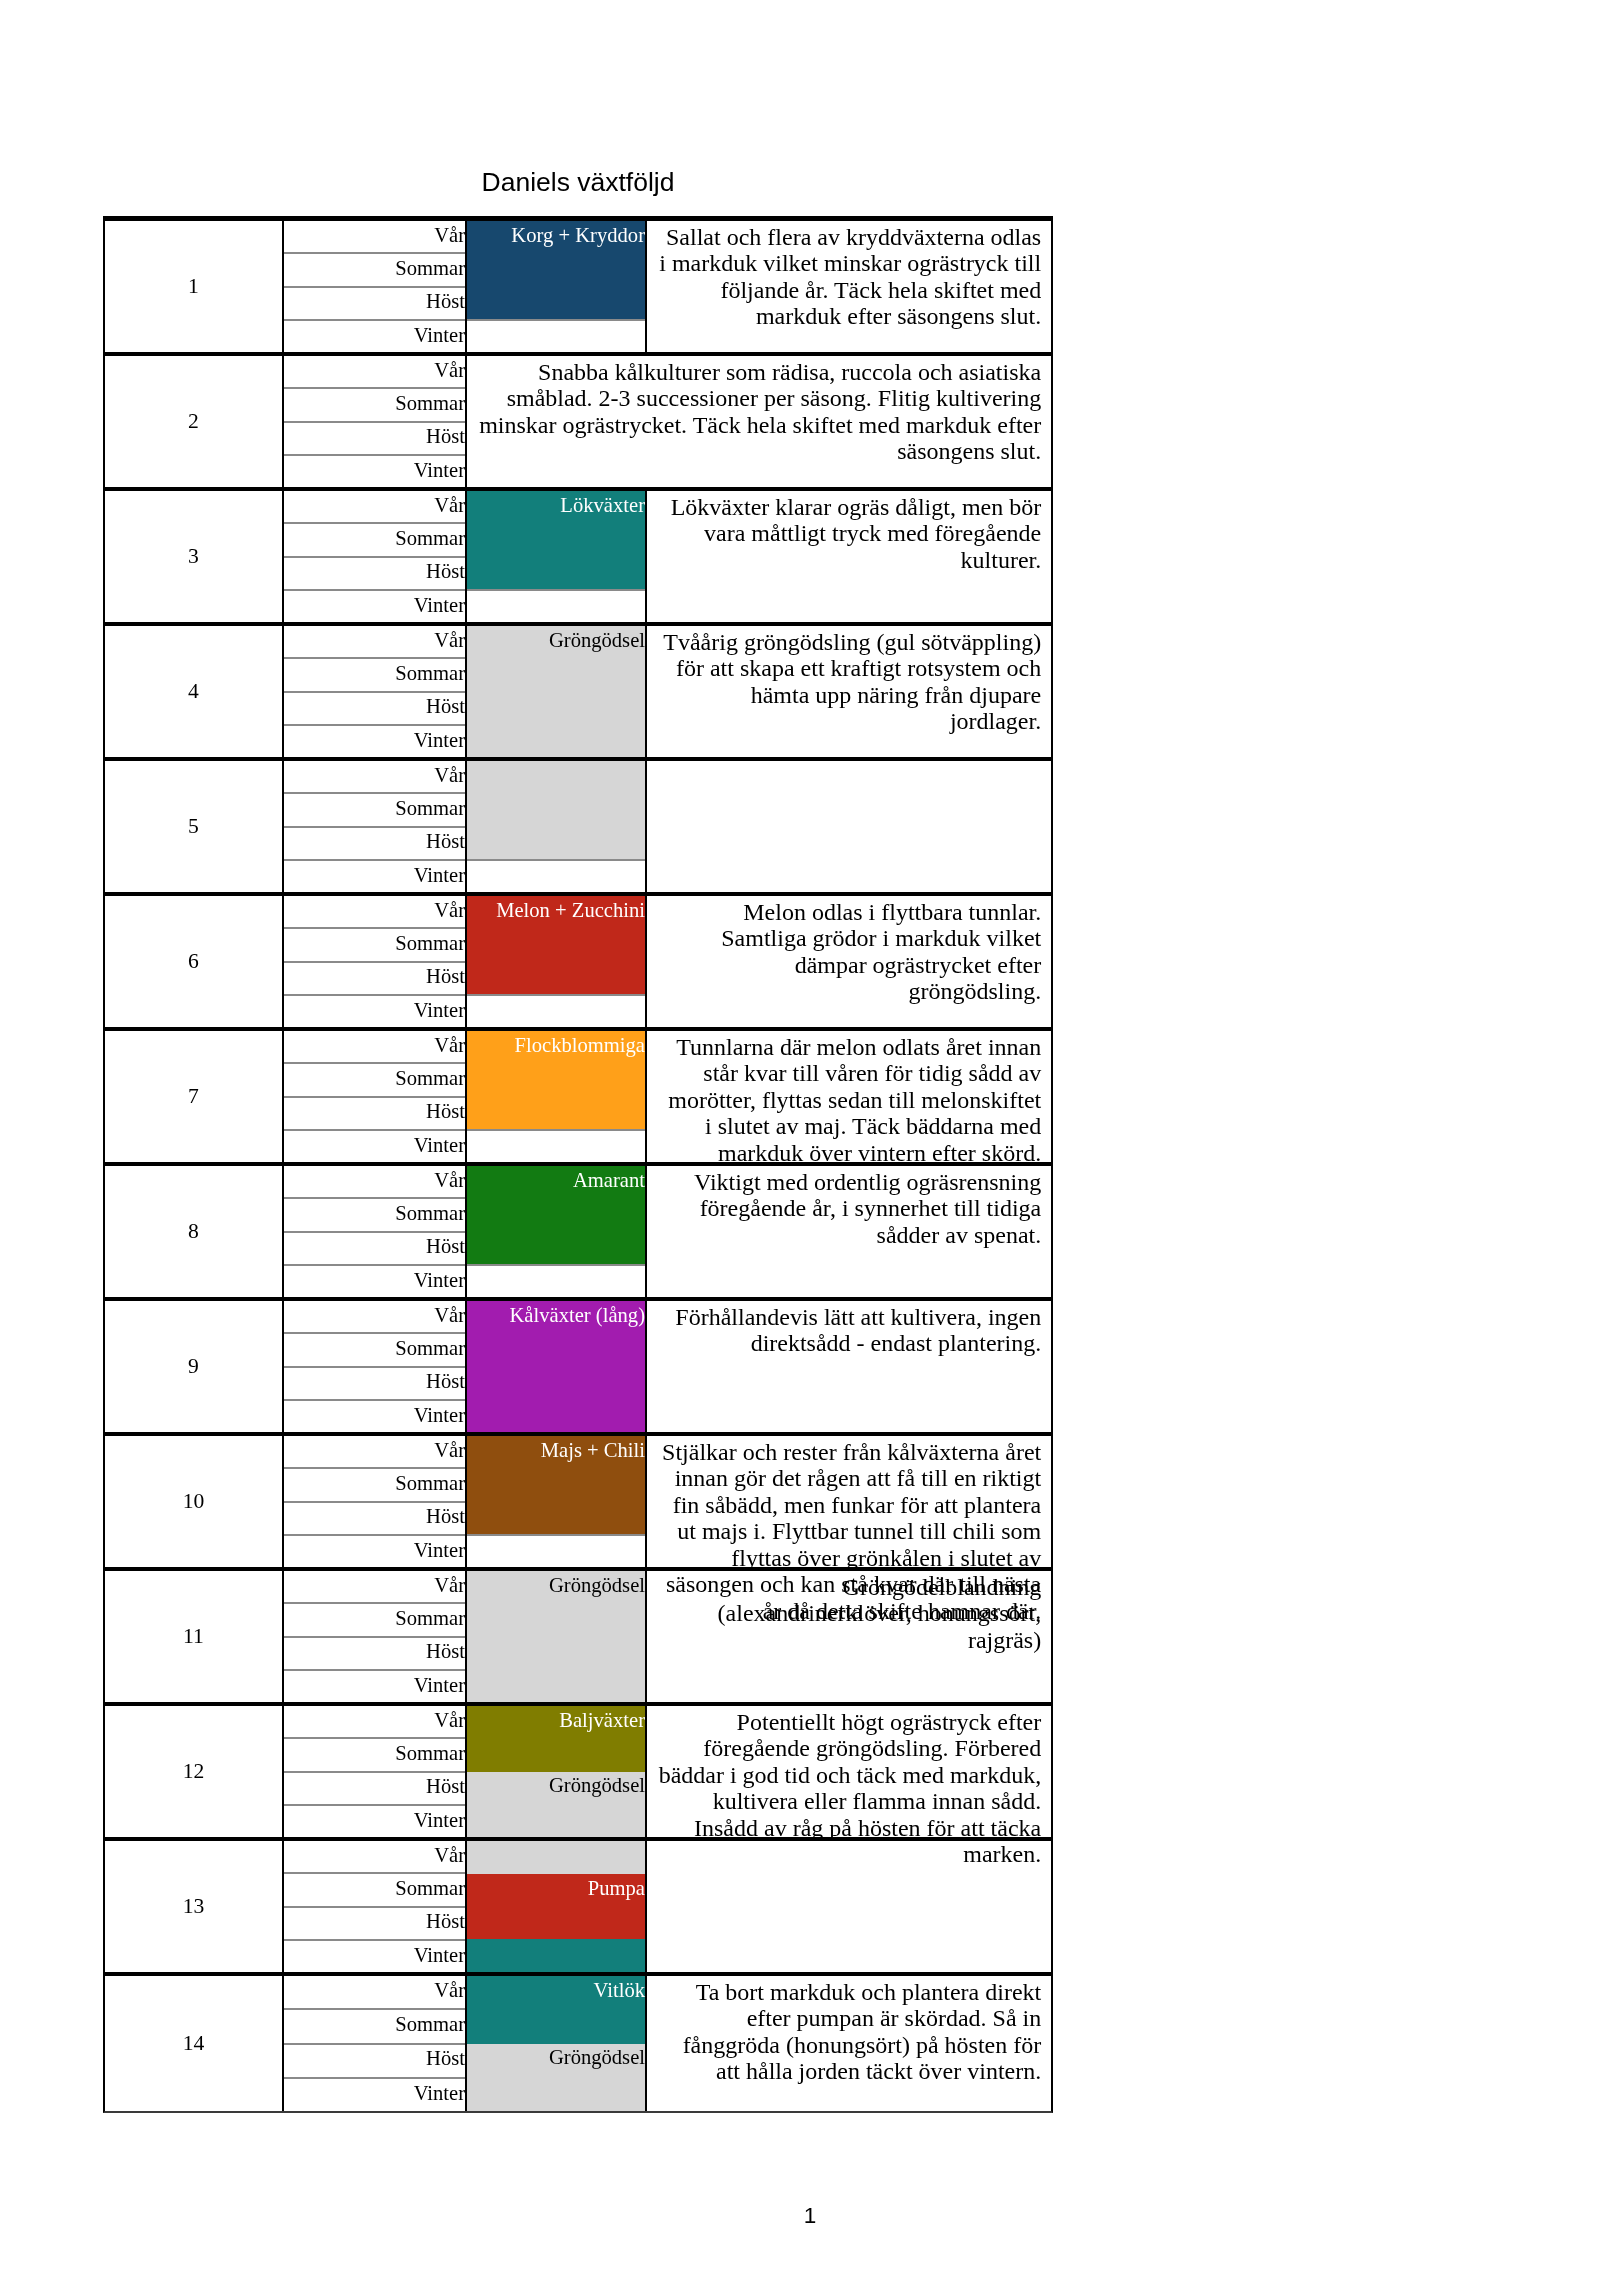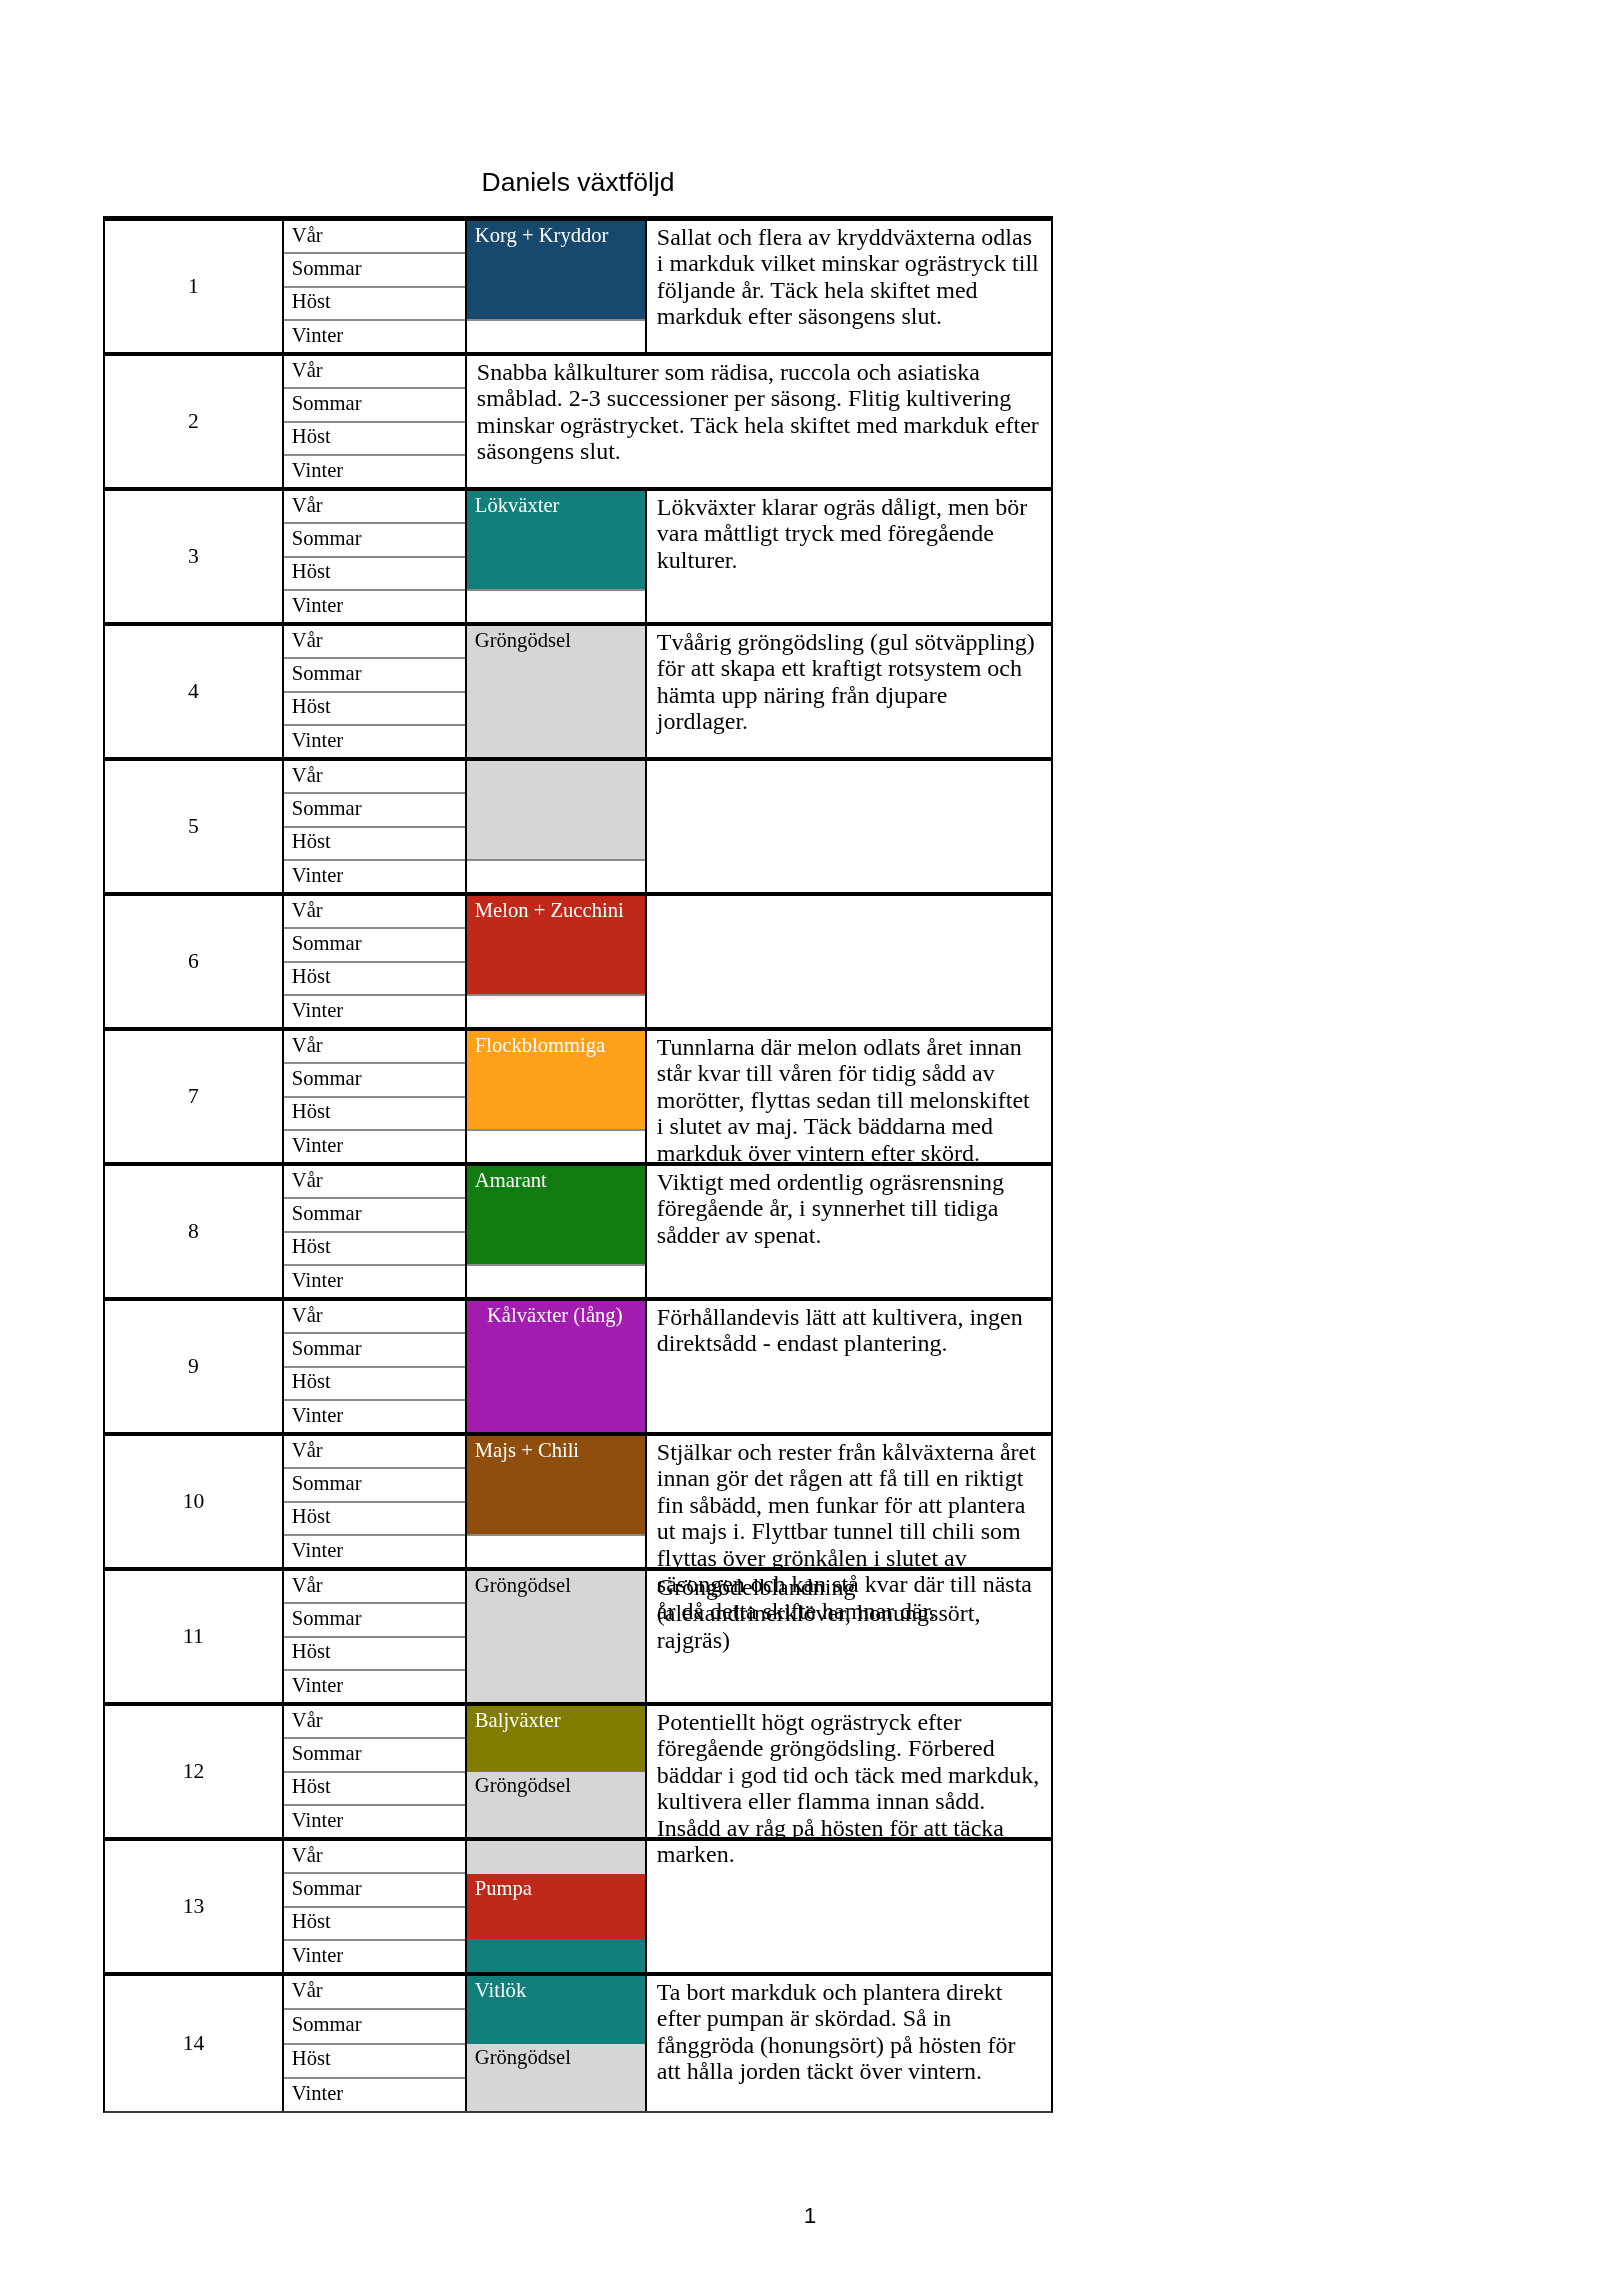--- a/index.html
+++ b/index.html
@@ -5,21 +5,21 @@
   html,body{margin:0;padding:0;background:#ffffff;}
   .page{position:relative;width:1620px;height:2293px;background:#ffffff;overflow:hidden;
         font-family:"Liberation Serif", serif;color:#000;}
   .doc-title{position:absolute;top:167px;left:103px;width:950px;text-align:center;
              font-family:"Liberation Sans", sans-serif;font-size:26.5px;color:#000;}
   .rot-table{position:absolute;left:103px;top:216px;width:950px;
              border-top:5.9px solid #000;border-bottom:2px solid #3a3a3a;
              border-left:2px solid #000;border-right:2px solid #000;box-sizing:border-box;}
   .row{display:flex;height:135px;box-sizing:border-box;border-bottom:4.9px solid #000;position:relative;}
   .row:last-child{border-bottom:none;}
-  .col{box-sizing:border-box;}
+  .col{box-sizing:border-box;text-align:right;}
   .num{width:179px;border-right:2px solid #000;display:flex;align-items:center;justify-content:center;
        font-size:21.6px;}
   .seasons{width:183px;border-right:2px solid #000;display:flex;flex-direction:column;}
   .season-cell{flex:1;border-top:2px solid #8a8a8a;padding:2.9px 0 0 7.8px;font-size:20.6px;line-height:1.1;
                box-sizing:border-box;}
   .season-cell:first-child{border-top:none;}
   .blocks{width:180px;border-right:2px solid #000;position:relative;}
   .block-stripe{position:absolute;left:0;right:0;height:25%;border-top:2px solid #8a8a8a;box-sizing:border-box;}
   .block-segment{position:absolute;left:0;right:0;padding:2.9px 0 0 7.8px;font-size:20.6px;line-height:1.1;
                  box-sizing:border-box;}
@@ -119,20 +119,21 @@
           <div class="season-cell">Sommar</div>
           <div class="season-cell">Höst</div>
           <div class="season-cell">Vinter</div>
         </div>
     <div class="col blocks">
           <div class="block-stripe" style="top: 25%;"></div>
           <div class="block-stripe" style="top: 50%;"></div>
           <div class="block-stripe" style="top: 75%;"></div>
           <div class="block-segment" style="top: 0%; height: 75%; background: rgb(192, 40, 26); color: rgb(255, 255, 255);">Melon + Zucchini</div>
         </div>
+    <div class="col desc">Melon odlas i flyttbara tunnlar. Samtliga grödor i markduk vilket dämpar ogrästrycket efter gröngödsling.</div>
   </div>
 
   <div class="row">
     <div class="col num">7</div>
     <div class="col seasons">
           <div class="season-cell">Vår</div>
           <div class="season-cell">Sommar</div>
           <div class="season-cell">Höst</div>
           <div class="season-cell">Vinter</div>
         </div>

